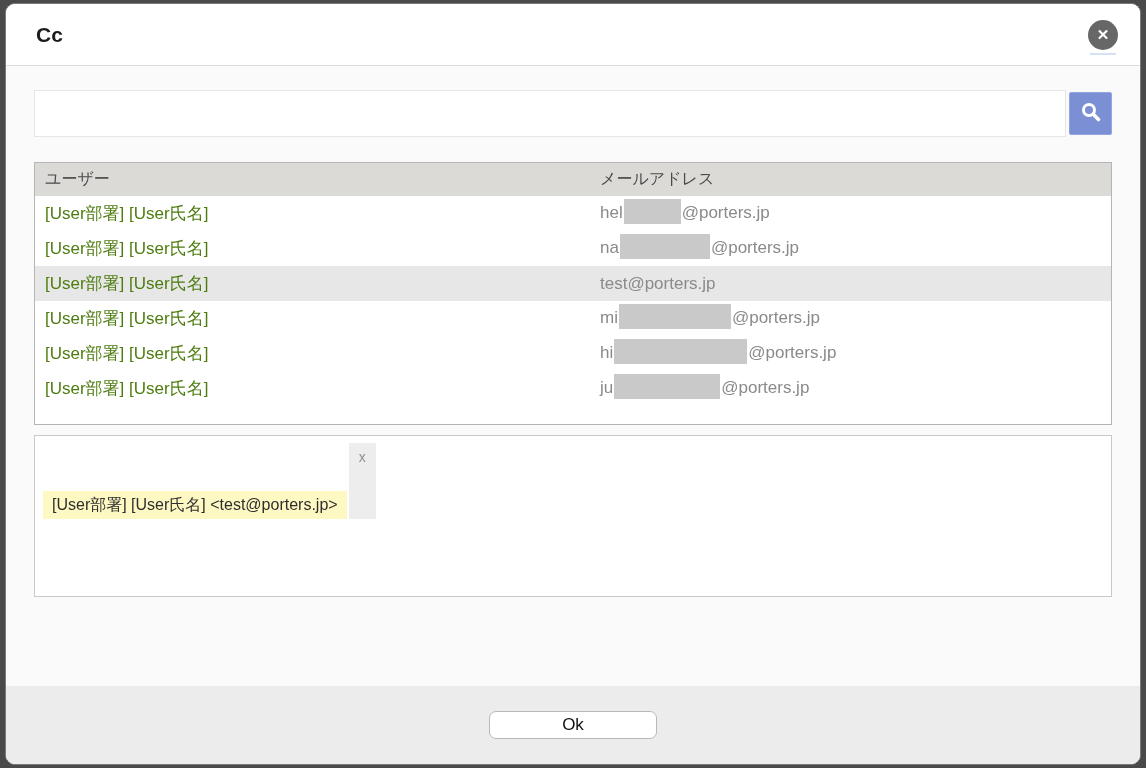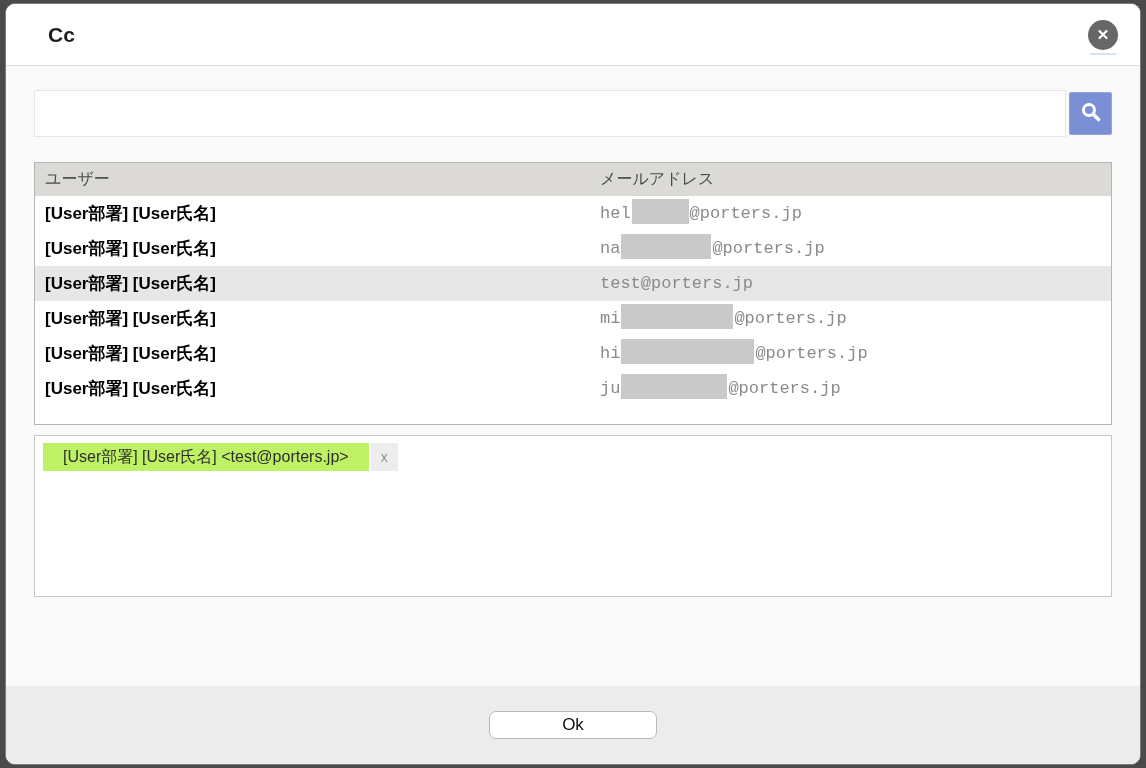--- a/index.html
+++ b/index.html
@@ -26,21 +26,20 @@
     border-bottom: 1px solid #dddddd;
     display: flex;
     align-items: center;
     padding: 0 22px 0 30px;
     flex: 0 0 auto;
   }
   .modal-title {
     font-size: 21px;
     font-weight: bold;
     color: #1c1c1c;
-    margin-left: 12px;
   }
   .close-btn {
     margin-left: auto;
     width: 30px; height: 30px;
     border-radius: 50%;
     background: #676767;
     color: #ffffff;
     display: flex;
     align-items: center;
     justify-content: center;
@@ -143,22 +142,22 @@
     height: 33px;
     padding: 0 0 0 10px;
   }
   table.user-table td {
     height: 35px;
     font-size: 17px;
     padding: 0 0 0 10px;
     white-space: nowrap;
     overflow: hidden;
   }
-  td.user-cell { color: #000000; font-weight: bold; }
-  td.email-cell { color: #8a8a8a; font-family: Liberation Mono, monospace; }
+  td.user-cell { color: #4d7c0f; }
+  td.email-cell { color: #8a8a8a; }
   tr.selected td { background: #e7e7e7; }
   .redact {
     display: inline-block;
     height: 25px;
     background: #c9c9c9;
     vertical-align: middle;
     margin: 0 1px 4px 1px;
   }
   
   .chips-box {
@@ -169,23 +168,24 @@
     padding: 7px 8px;
     overflow: hidden;
   }
   .chip {
     display: inline-flex;
     align-items: stretch;
     font-size: 16px;
     line-height: 28px;
   }
   .chip-text {
-    background: #bef264;
+    background: #fef9c3;
     color: #2e2e2e;
-    padding: 0 20px;
+    padding: 0 9px;
+    margin-top: 48px;
   }
   .chip-x {
     background: #ededed;
     color: #8f8f8f;
     padding: 0 10px;
     margin-left: 2px;
     font-size: 14px;
     cursor: pointer;
   }
   

